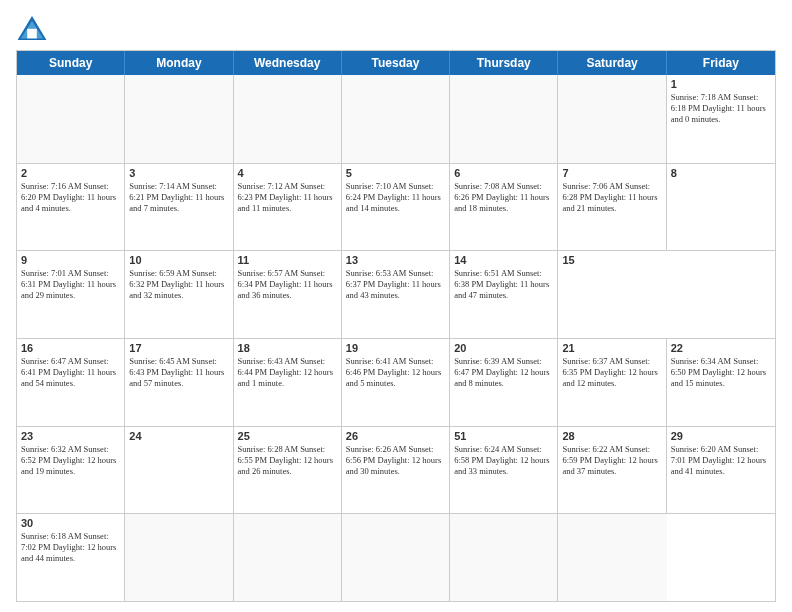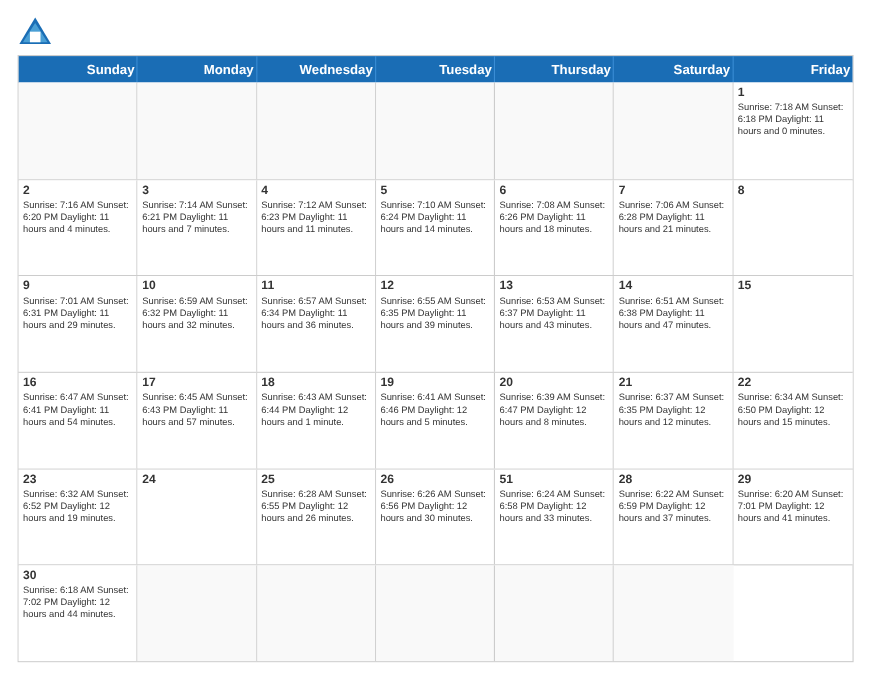--- a/index.html
+++ b/index.html
@@ -61,21 +61,21 @@
     }
     .day-headers {
       display: grid;
       grid-template-columns: repeat(7, 1fr);
       background: #1a6db5;
     }
     .day-header {
       color: #fff;
       font-size: 12px;
       font-weight: bold;
-      text-align: right;
+      text-align: center;
       padding: 5px 2px;
       border-right: 1px solid #3a8dd5;
     }
     .day-header:last-child { border-right: none; }
     .calendar-grid {
       flex: 1;
       display: grid;
       grid-template-rows: repeat(6, 1fr);
     }
     .calendar-row {
@@ -97,20 +97,21 @@
     .cell-date {
       font-size: 11px;
       font-weight: bold;
       color: #333;
       margin-bottom: 2px;
     }
     .cell-info {
       font-size: 8.5px;
       line-height: 1.3;
       color: #333;
+      font-family: Liberation Serif, serif;
     }
   </style>
 </head>
 <body>
 
 <div class="page">
   <div class="header">
     <div class="logo">
       <svg class="logo-icon" viewBox="0 0 40 34" xmlns="http://www.w3.org/2000/svg">
         <polygon points="20,2 38,32 2,32" fill="#1a6db5"></polygon>
@@ -218,27 +219,20 @@
 and 32 minutes.</div>
           </div>
           <div class="cell">
             <div class="cell-date">11</div>
             <div class="cell-info">Sunrise: 6:57 AM
 Sunset: 6:34 PM
 Daylight: 11 hours
 and 36 minutes.</div>
           </div>
           <div class="cell">
-            <div class="cell-date">12</div>
-            <div class="cell-info">Sunrise: 6:55 AM
-Sunset: 6:35 PM
-Daylight: 11 hours
-and 39 minutes.</div>
-          </div>
-          <div class="cell">
             <div class="cell-date">13</div>
             <div class="cell-info">Sunrise: 6:53 AM
 Sunset: 6:37 PM
 Daylight: 11 hours
 and 43 minutes.</div>
           </div>
           <div class="cell">
             <div class="cell-date">14</div>
             <div class="cell-info">Sunrise: 6:51 AM
 Sunset: 6:38 PM

